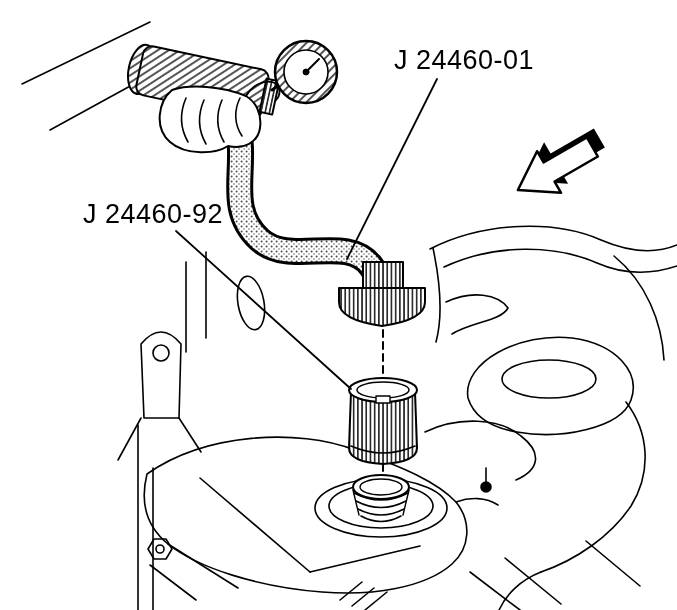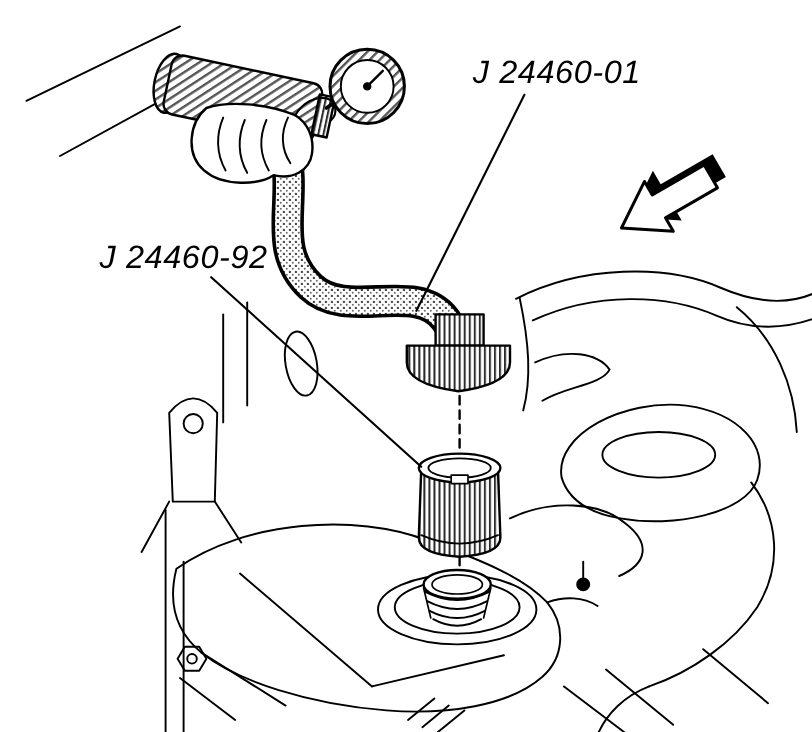--- a/index.html
+++ b/index.html
@@ -7,21 +7,20 @@
     padding: 0;
     background: #ffffff;
     font-family: "Liberation Sans", sans-serif;
   }
   .figure-wrap {
     position: relative;
     width: 677px;
     height: 610px;
     background: #ffffff;
     overflow: hidden;
-    font-style: italic;
   }
   svg { display: block; }
   text.tool-label {
     font-family: "Liberation Sans", sans-serif;
     font-size: 27px;
     letter-spacing: 0.5px;
     fill: #000000;
   }
 </style>
 </head>

